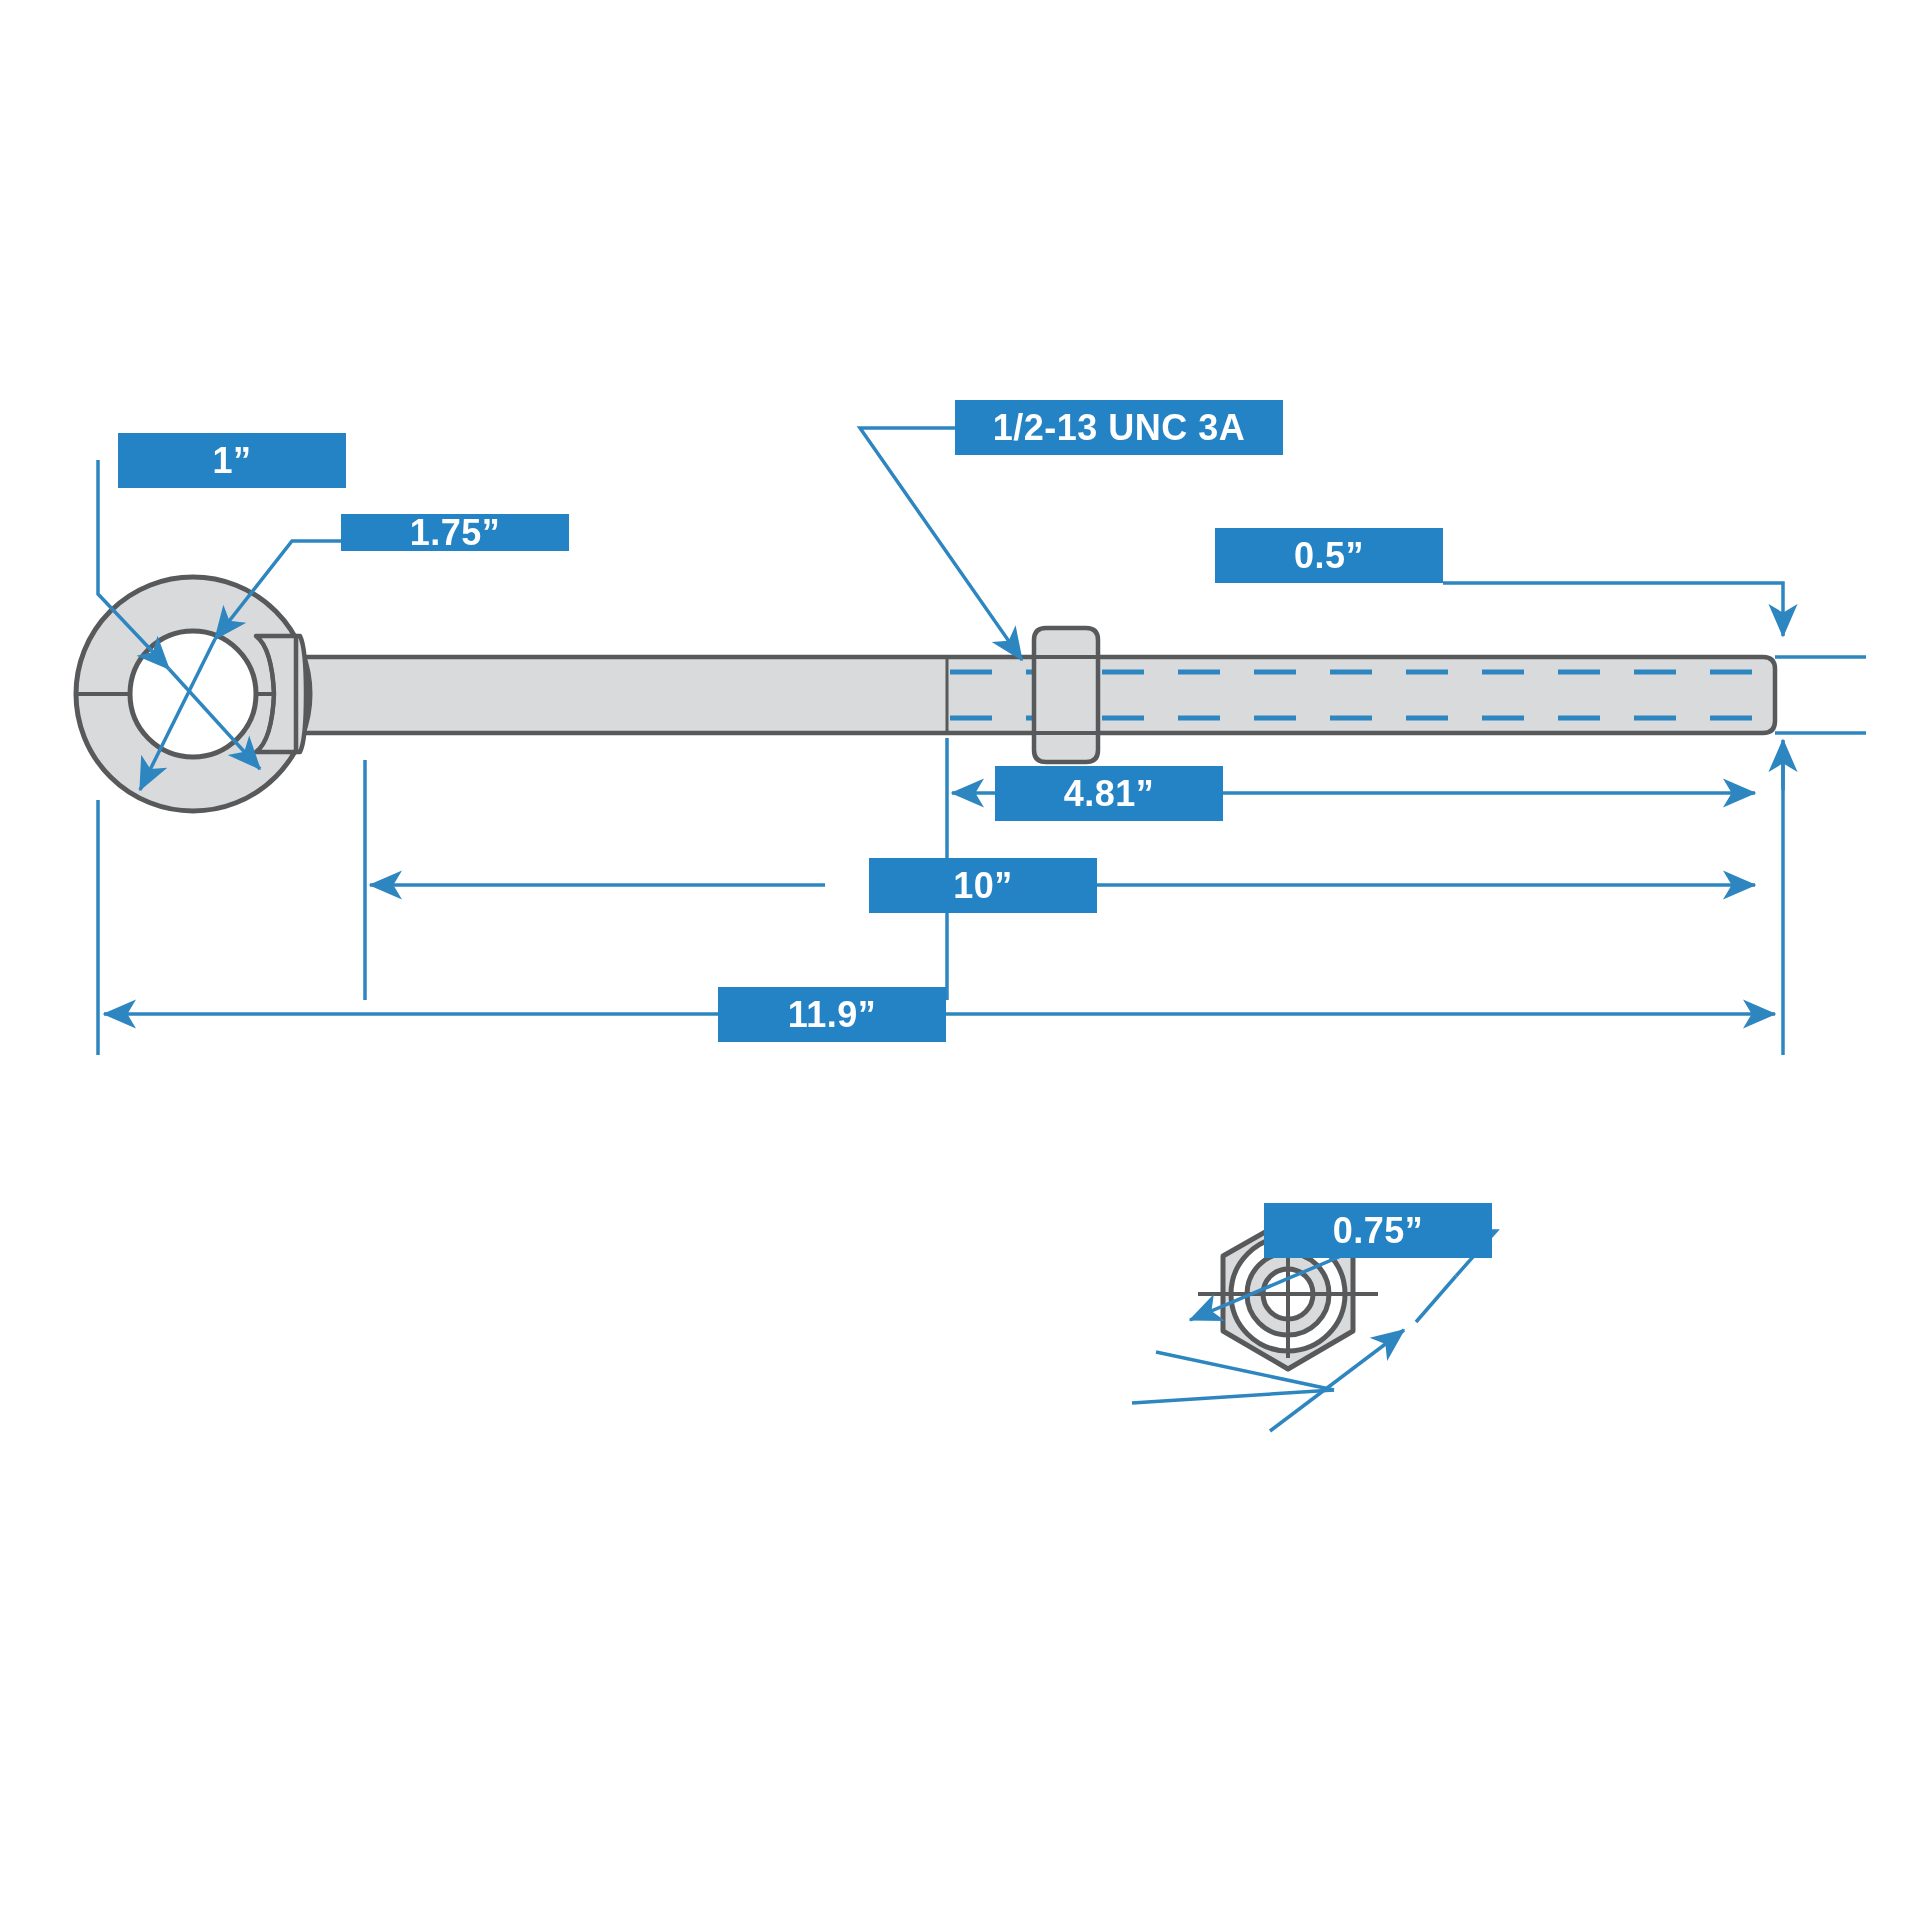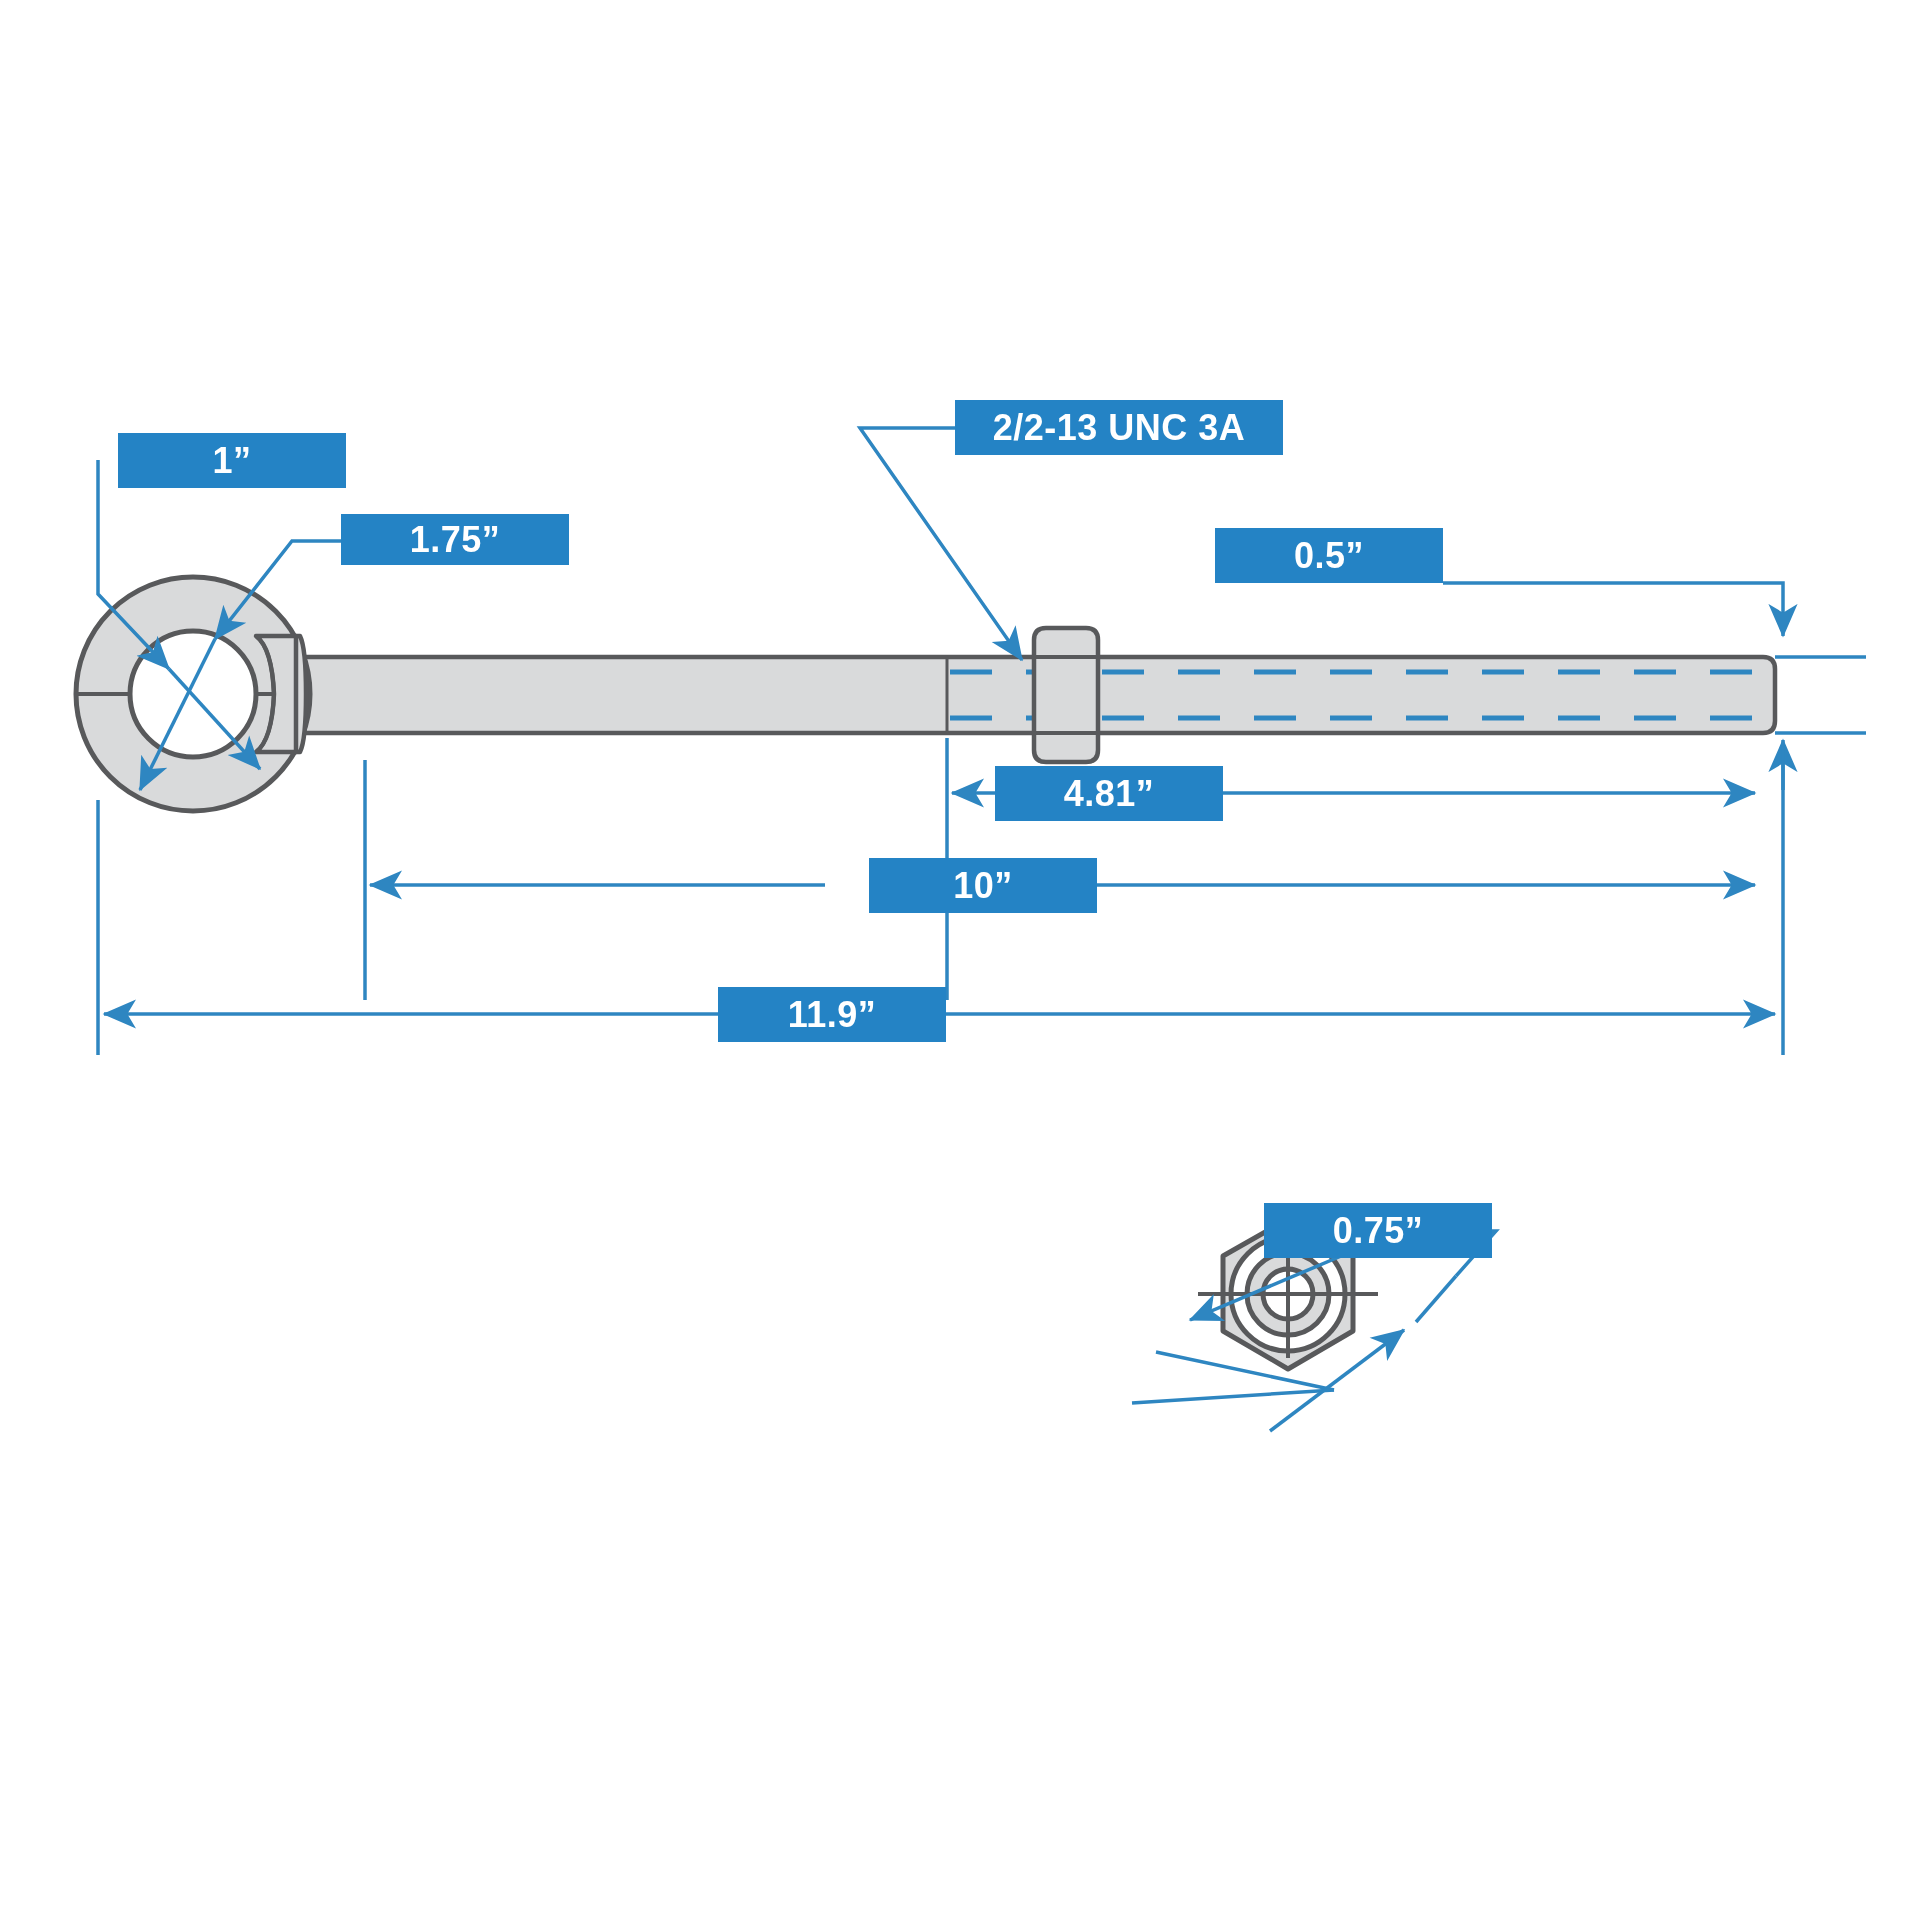--- a/index.html
+++ b/index.html
@@ -166,26 +166,26 @@
       <line x1="1334" y1="1390" x2="1156" y2="1352" stroke="#2e86c1" stroke-width="3.5"></line>
       <line x1="1270" y1="1431" x2="1404" y2="1330" stroke="#2e86c1" stroke-width="3.5" marker-end="url(#arrowSlim)"></line>
       <line x1="1132" y1="1403" x2="1334" y2="1390" stroke="#2e86c1" stroke-width="3.5"></line>
     </g>
   </svg>
 
   <div class="dim-label" style="left:118px; top:433px; width:228px; height:55px; font-size:36px;">
     <span>1”</span>
   </div>
 
-  <div class="dim-label" style="left:341px; top:514px; width:228px; height:51px; font-size:36px;">
+  <div class="dim-label" style="left:341px; top:514px; width:228px; height:37px; font-size:36px;">
     <span>1.75”</span>
   </div>
 
   <div class="dim-label" style="left:955px; top:400px; width:328px; height:55px; font-size:36px;">
-    <span>2/2-13 UNC 3A</span>
+    <span>1/2-13 UNC 3A</span>
   </div>
 
   <div class="dim-label" style="left:1215px; top:528px; width:228px; height:55px; font-size:36px;">
     <span>0.5”</span>
   </div>
 
   <div class="dim-label" style="left:995px; top:766px; width:228px; height:55px; font-size:36px;">
     <span>4.81”</span>
   </div>
 

